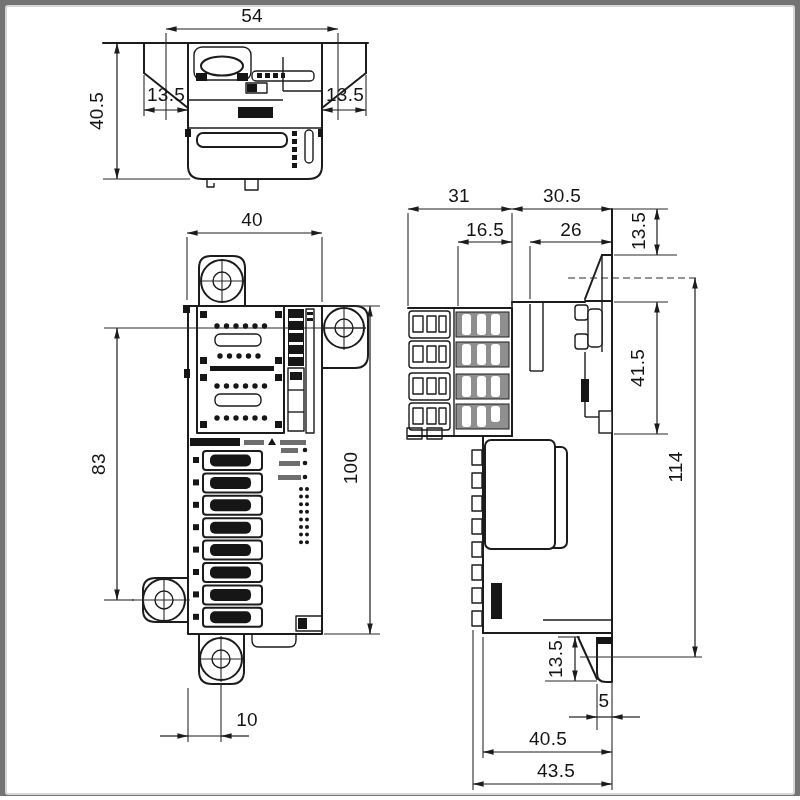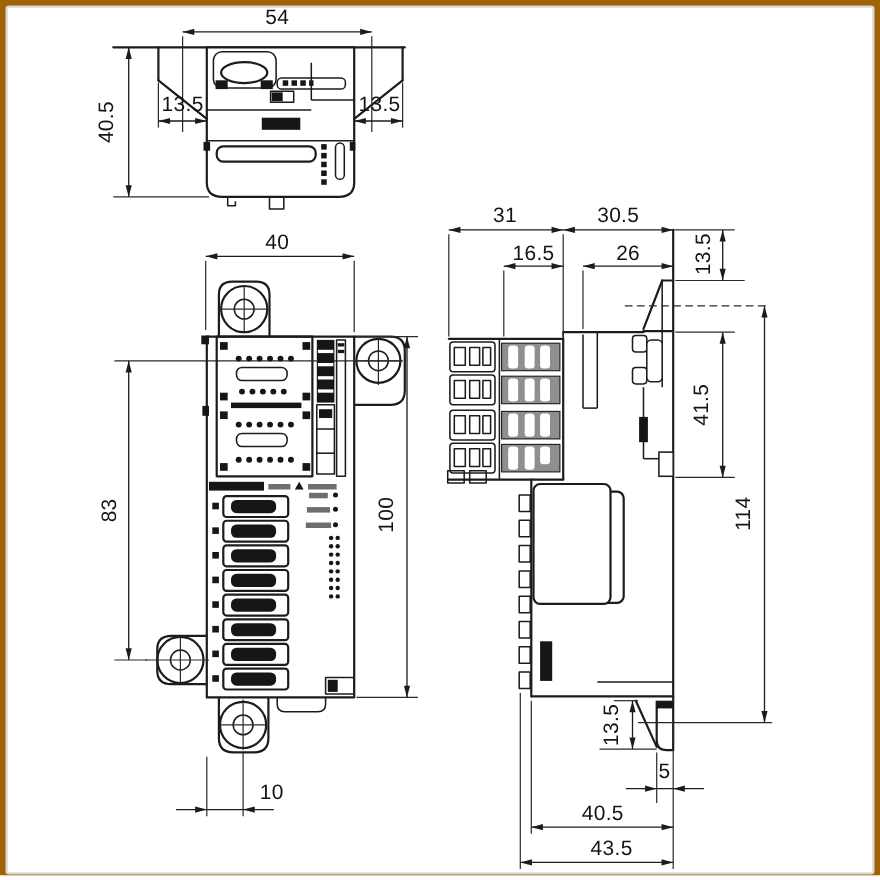--- a/index.html
+++ b/index.html
@@ -1,16 +1,16 @@
 <!DOCTYPE html>
 <html><head>
 <meta charset="utf-8">
 <style>
   html,body{margin:0;padding:0;background:#fff;}
-  .stage{position:relative;width:800px;height:796px;background:#a16207;font-family:"Liberation Sans",sans-serif;}
+  .stage{position:relative;width:800px;height:796px;background:#737373;font-family:"Liberation Sans",sans-serif;}
   svg{display:block;}
   
   .ln      {stroke:#1c1c1c;stroke-width:2;fill:none;stroke-linecap:round;stroke-linejoin:round;}
   .ln-w    {stroke:#1c1c1c;stroke-width:2;fill:#ffffff;stroke-linejoin:round;}
   .thin    {stroke:#1c1c1c;stroke-width:1.4;fill:none;stroke-linejoin:round;}
   .thin-w  {stroke:#1c1c1c;stroke-width:1.4;fill:#ffffff;}
   .dim     {stroke:#1c1c1c;stroke-width:1.2;fill:none;}
   .ext     {stroke:#2a2a2a;stroke-width:1.1;fill:none;}
   .cline   {stroke:#2a2a2a;stroke-width:1.1;fill:none;}
   .dash    {stroke:#2a2a2a;stroke-width:1.1;fill:none;stroke-dasharray:7 4;}

